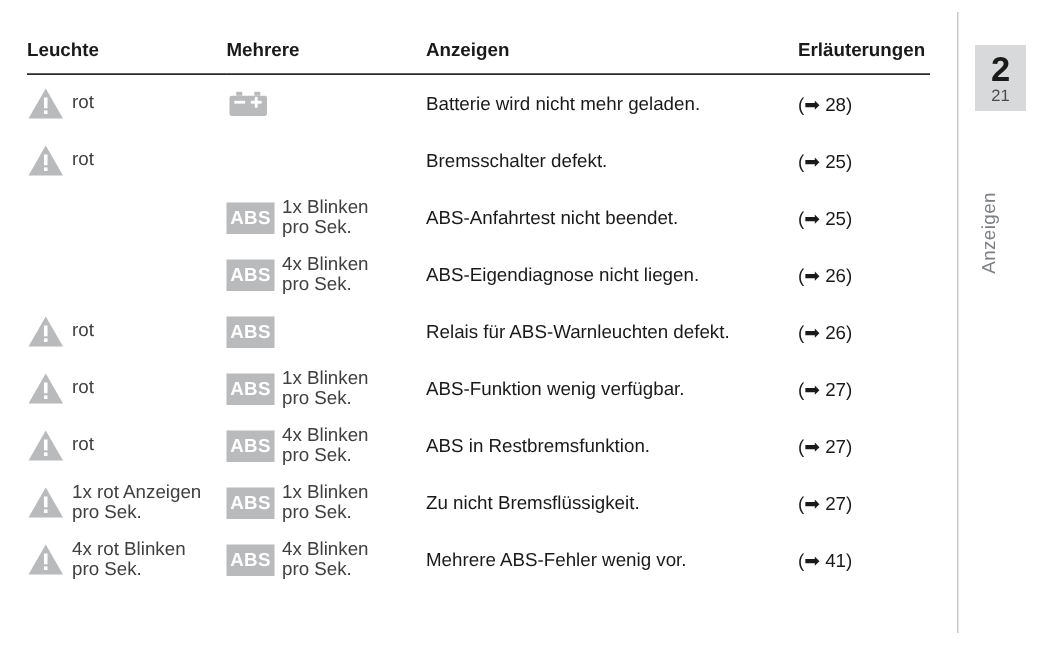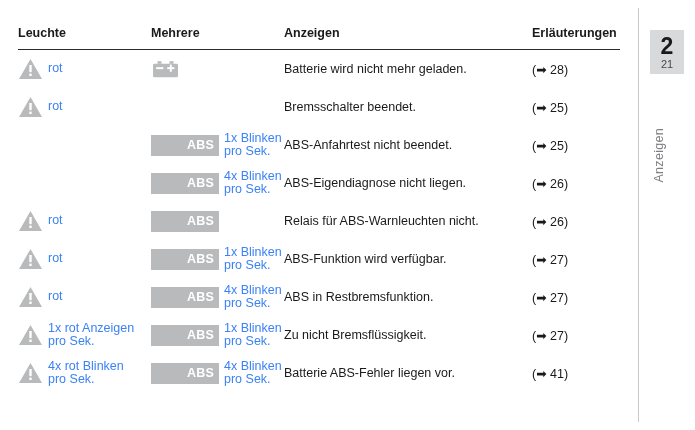--- a/index.html
+++ b/index.html
@@ -131,35 +131,34 @@
   
   .absbox {
     flex: 0 0 auto;
     width: 32px;
     height: 21px;
     background: #b9babc;
     color: #ffffff;
     font-size: 12.5px;
     font-weight: bold;
     line-height: 21px;
-    text-align: left;
+    text-align: center;
     letter-spacing: 0.2px;
-    padding-left: 36px;
   }
   
   .batt {
     width: 30px;
     height: 21px;
     position: relative;
   }
 
   .twoline {
     font-size: 12.5px;
     line-height: 13.5px;
-    color: #3b82f6;
+    color: #404040;
   }
   .twoline span { display: block; }
 
   .arrow-cell {
     font-size: 12.5px;
     color: #1a1a1a;
     white-space: nowrap;
   }
 </style>
 </head>
@@ -235,21 +234,21 @@
                   </svg>
                 </span>
                 <span class="twoline">
                   <span>rot</span>
                 </span>
               </div>
             </td>
             <td>
               <div class="cellflex"></div>
             </td>
-            <td>Bremsschalter beendet.</td>
+            <td>Bremsschalter defekt.</td>
             <td class="arrow-cell">(➡ 25)</td>
           </tr>
           <tr>
             <td>
               <div class="cellflex"></div>
             </td>
             <td>
               <div class="cellflex">
                 <span class="absbox">ABS</span>
                 <span class="twoline">
@@ -290,21 +289,21 @@
                 <span class="twoline">
                   <span>rot</span>
                 </span>
               </div>
             </td>
             <td>
               <div class="cellflex">
                 <span class="absbox">ABS</span>
               </div>
             </td>
-            <td>Relais für ABS-Warnleuchten nicht.</td>
+            <td>Relais für ABS-Warnleuchten defekt.</td>
             <td class="arrow-cell">(➡ 26)</td>
           </tr>
           <tr>
             <td>
               <div class="cellflex">
                 <span class="tri">
                   <svg width="25" height="22" viewBox="0 0 25 22">
                     <path d="M12.5 1 L24 21 L1 21 Z" fill="#b9babc"></path>
                     <rect x="11.3" y="7" width="2.4" height="7.2" fill="#ffffff"></rect>
                     <rect x="11.3" y="15.6" width="2.4" height="2.4" fill="#ffffff"></rect>
@@ -317,21 +316,21 @@
             </td>
             <td>
               <div class="cellflex">
                 <span class="absbox">ABS</span>
                 <span class="twoline">
                   <span>1x Blinken</span>
                   <span>pro Sek.</span>
                 </span>
               </div>
             </td>
-            <td>ABS-Funktion wird verfügbar.</td>
+            <td>ABS-Funktion wenig verfügbar.</td>
             <td class="arrow-cell">(➡ 27)</td>
           </tr>
           <tr>
             <td>
               <div class="cellflex">
                 <span class="tri">
                   <svg width="25" height="22" viewBox="0 0 25 22">
                     <path d="M12.5 1 L24 21 L1 21 Z" fill="#b9babc"></path>
                     <rect x="11.3" y="7" width="2.4" height="7.2" fill="#ffffff"></rect>
                     <rect x="11.3" y="15.6" width="2.4" height="2.4" fill="#ffffff"></rect>
@@ -400,20 +399,20 @@
             </td>
             <td>
               <div class="cellflex">
                 <span class="absbox">ABS</span>
                 <span class="twoline">
                   <span>4x Blinken</span>
                   <span>pro Sek.</span>
                 </span>
               </div>
             </td>
-            <td>Batterie ABS-Fehler liegen vor.</td>
+            <td>Mehrere ABS-Fehler wenig vor.</td>
             <td class="arrow-cell">(➡ 41)</td>
           </tr>
         </tbody>
     </table>
   </div>
 
 </div>
 
 </body></html>

